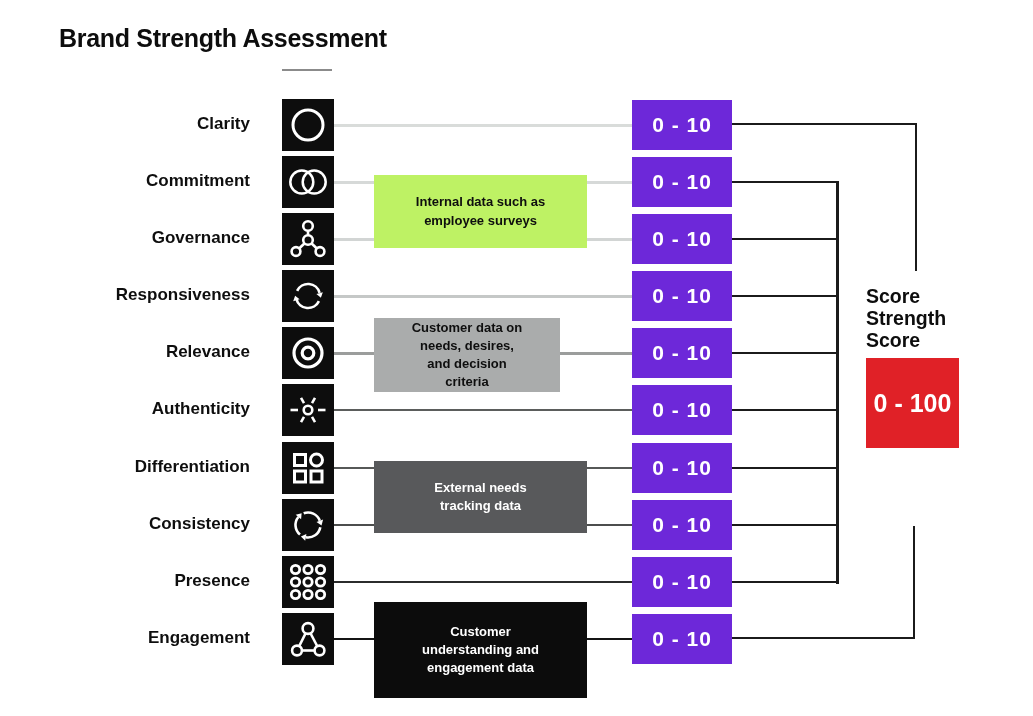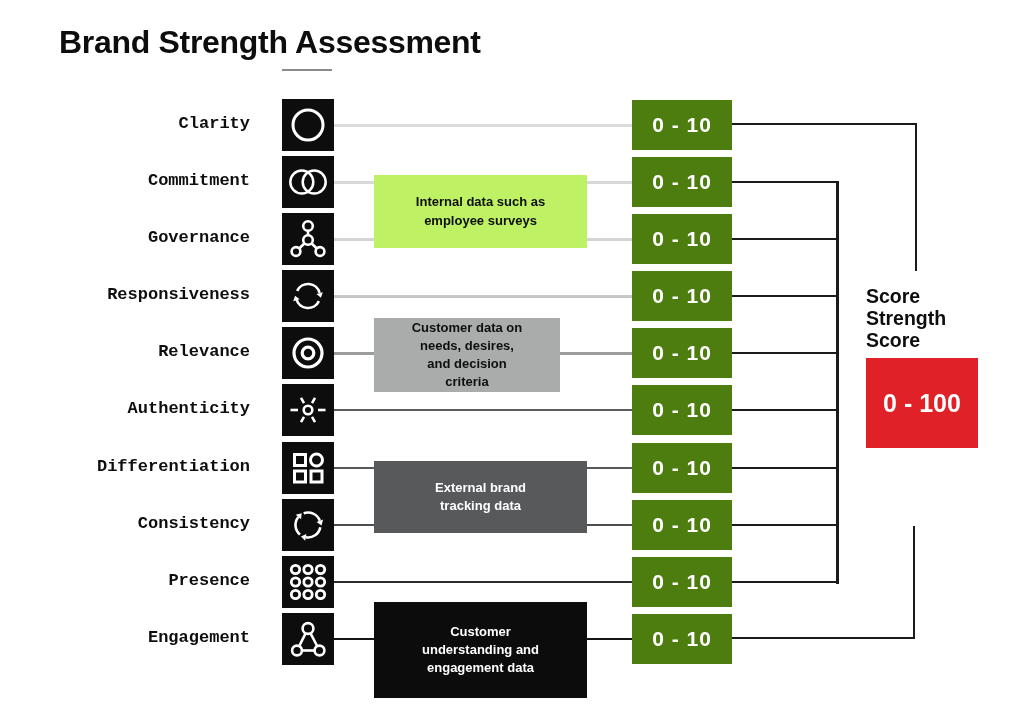--- a/index.html
+++ b/index.html
@@ -1,43 +1,43 @@
 <!DOCTYPE html>
 <html><head>
 <meta charset="utf-8">
 <style>
   html,body{margin:0;padding:0;background:#fff;}
   #canvas{position:relative;width:1033px;height:716px;background:#ffffff;overflow:hidden;
           font-family:"Liberation Sans","DejaVu Sans",sans-serif;}
   .abs{position:absolute;}
-  #title{left:59px;top:24px;font-size:32px;font-weight:bold;color:#0d0d0d;letter-spacing:-0.3px;}
+  #title{left:59px;top:24px;font-size:25px;font-weight:bold;color:#0d0d0d;letter-spacing:-0.3px;}
   #title-rule{left:282px;top:69px;width:50px;height:2px;background:#8b8b8b;}
-  .row-label{left:40px;width:210px;text-align:right;font-size:17px;font-weight:bold;color:#0e0e0e;font-family:Liberation Mono, monospace;}
+  .row-label{left:40px;width:210px;text-align:right;font-size:17px;font-weight:bold;color:#0e0e0e;}
   .iconbox{left:282px;width:52px;height:52px;background:#0d0d0d;}
   .iconbox svg{display:block;}
   .lline{left:334px;width:298px;height:3px;z-index:1;}
   .lline.thin{height:2px;}
-  .scorebox{left:632px;width:100px;height:50px;background:#4d7c0f;color:#fff;z-index:3;
+  .scorebox{left:632px;width:100px;height:50px;background:#6d28d9;color:#fff;z-index:3;
             display:flex;align-items:center;justify-content:center;
             font-size:21px;font-weight:bold;letter-spacing:1px;}
   .stub{left:732px;width:106px;height:2px;background:#1b1b1b;z-index:1;}
   #bus{left:836px;top:181px;width:3px;height:403px;background:#1b1b1b;z-index:1;}
   #elbow1-h{left:732px;top:123px;width:185px;height:2px;background:#1b1b1b;}
   #elbow1-v{left:915px;top:123px;width:2px;height:148px;background:#1b1b1b;}
   #elbow10-h{left:732px;top:637px;width:183px;height:2px;background:#1b1b1b;}
   #elbow10-v{left:913px;top:526px;width:2px;height:113px;background:#1b1b1b;}
   .ann{display:flex;align-items:center;justify-content:center;text-align:center;
        font-size:13px;font-weight:bold;line-height:1.4;z-index:2;box-sizing:border-box;}
   #ann-1{left:374px;top:175px;width:213px;height:73px;color:#0e0e0e;padding:0 22px;}
   #ann-2{left:374px;top:318px;width:186px;height:74px;color:#0e0e0e;padding:16px 34px;}
   #ann-3{left:374px;top:461px;width:213px;height:72px;color:#ffffff;padding:0 48px;}
   #ann-4{left:374px;top:602px;width:213px;height:96px;color:#ffffff;padding:0 40px;}
   #result-heading{left:866px;top:286px;width:118px;font-size:19.5px;font-weight:bold;
                   color:#0d0d0d;line-height:1.12;}
-  #result-box{left:866px;top:358px;width:112px;height:90px;color:#fff;display:flex;
+  #result-box{left:866px;top:358px;width:93px;height:90px;color:#fff;display:flex;
               align-items:center;justify-content:center;font-size:25px;font-weight:bold;}
   #result-caption{left:866px;top:454px;width:112px;font-size:13.5px;font-weight:bold;
                   color:#0d0d0d;line-height:1.26;}
 </style>
 </head>
 <body>
 
 <div id="canvas">
 
   <div id="title" class="abs">Brand Strength Assessment</div>
@@ -195,19 +195,19 @@
         <circle cx="15" cy="37.5" r="4.9"></circle>
         <circle cx="37.5" cy="37.5" r="4.9"></circle>
       </g>
     </svg>
   </div>
   <div class="abs lline thin" style="top: 638px; background-color: rgb(20, 20, 20);"></div>
   <div class="abs scorebox" style="top:614px">0 - 10</div>
 
   <div id="ann-1" class="abs ann" style="background-color: #bef264;">Internal data such as employee surveys</div>
   <div id="ann-2" class="abs ann" style="background-color: rgb(170, 172, 172);">Customer data on needs, desires, and decision criteria</div>
-  <div id="ann-3" class="abs ann" style="background-color: rgb(88, 89, 91);">External brand tracking data</div>
+  <div id="ann-3" class="abs ann" style="background-color: rgb(88, 89, 91);">External needs tracking data</div>
   <div id="ann-4" class="abs ann" style="background-color: rgb(12, 12, 12);">Customer understanding and engagement data</div>
 
   <div id="result-heading" class="abs">Score Strength Score</div>
   <div id="result-box" class="abs" style="background-color: rgb(224, 33, 39);">0 - 100</div>
 
 </div>
 
 </body></html>

